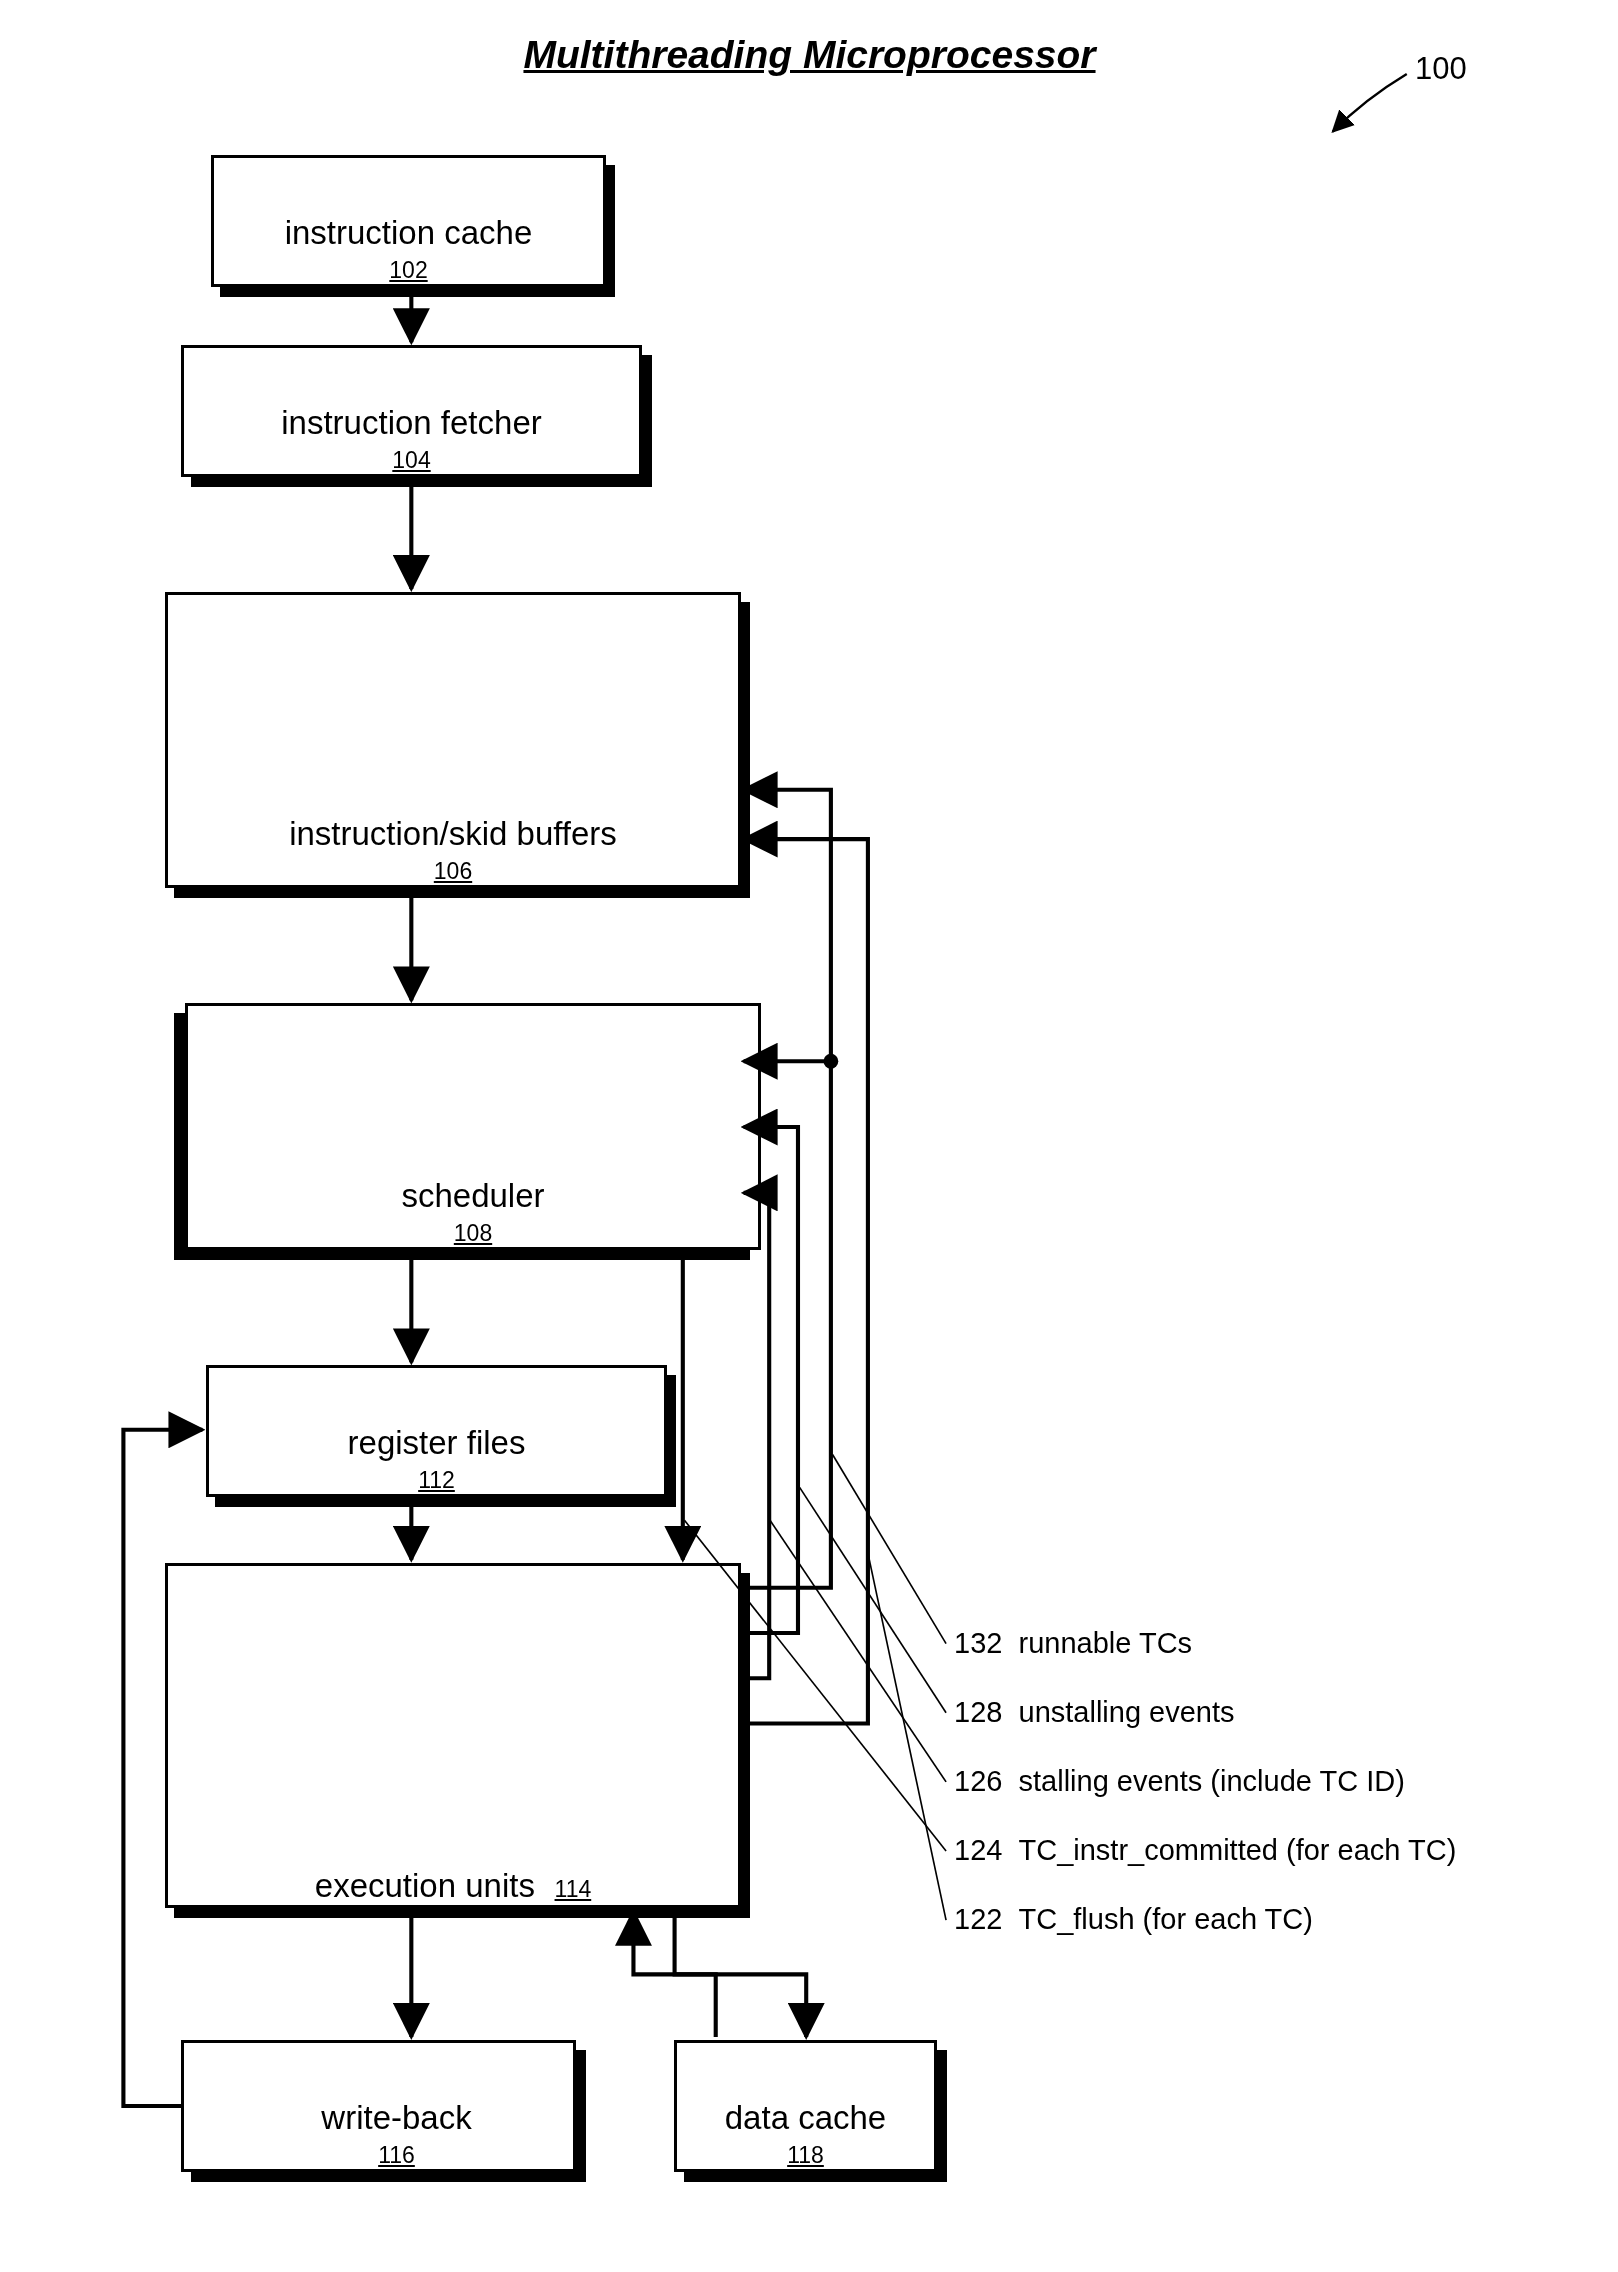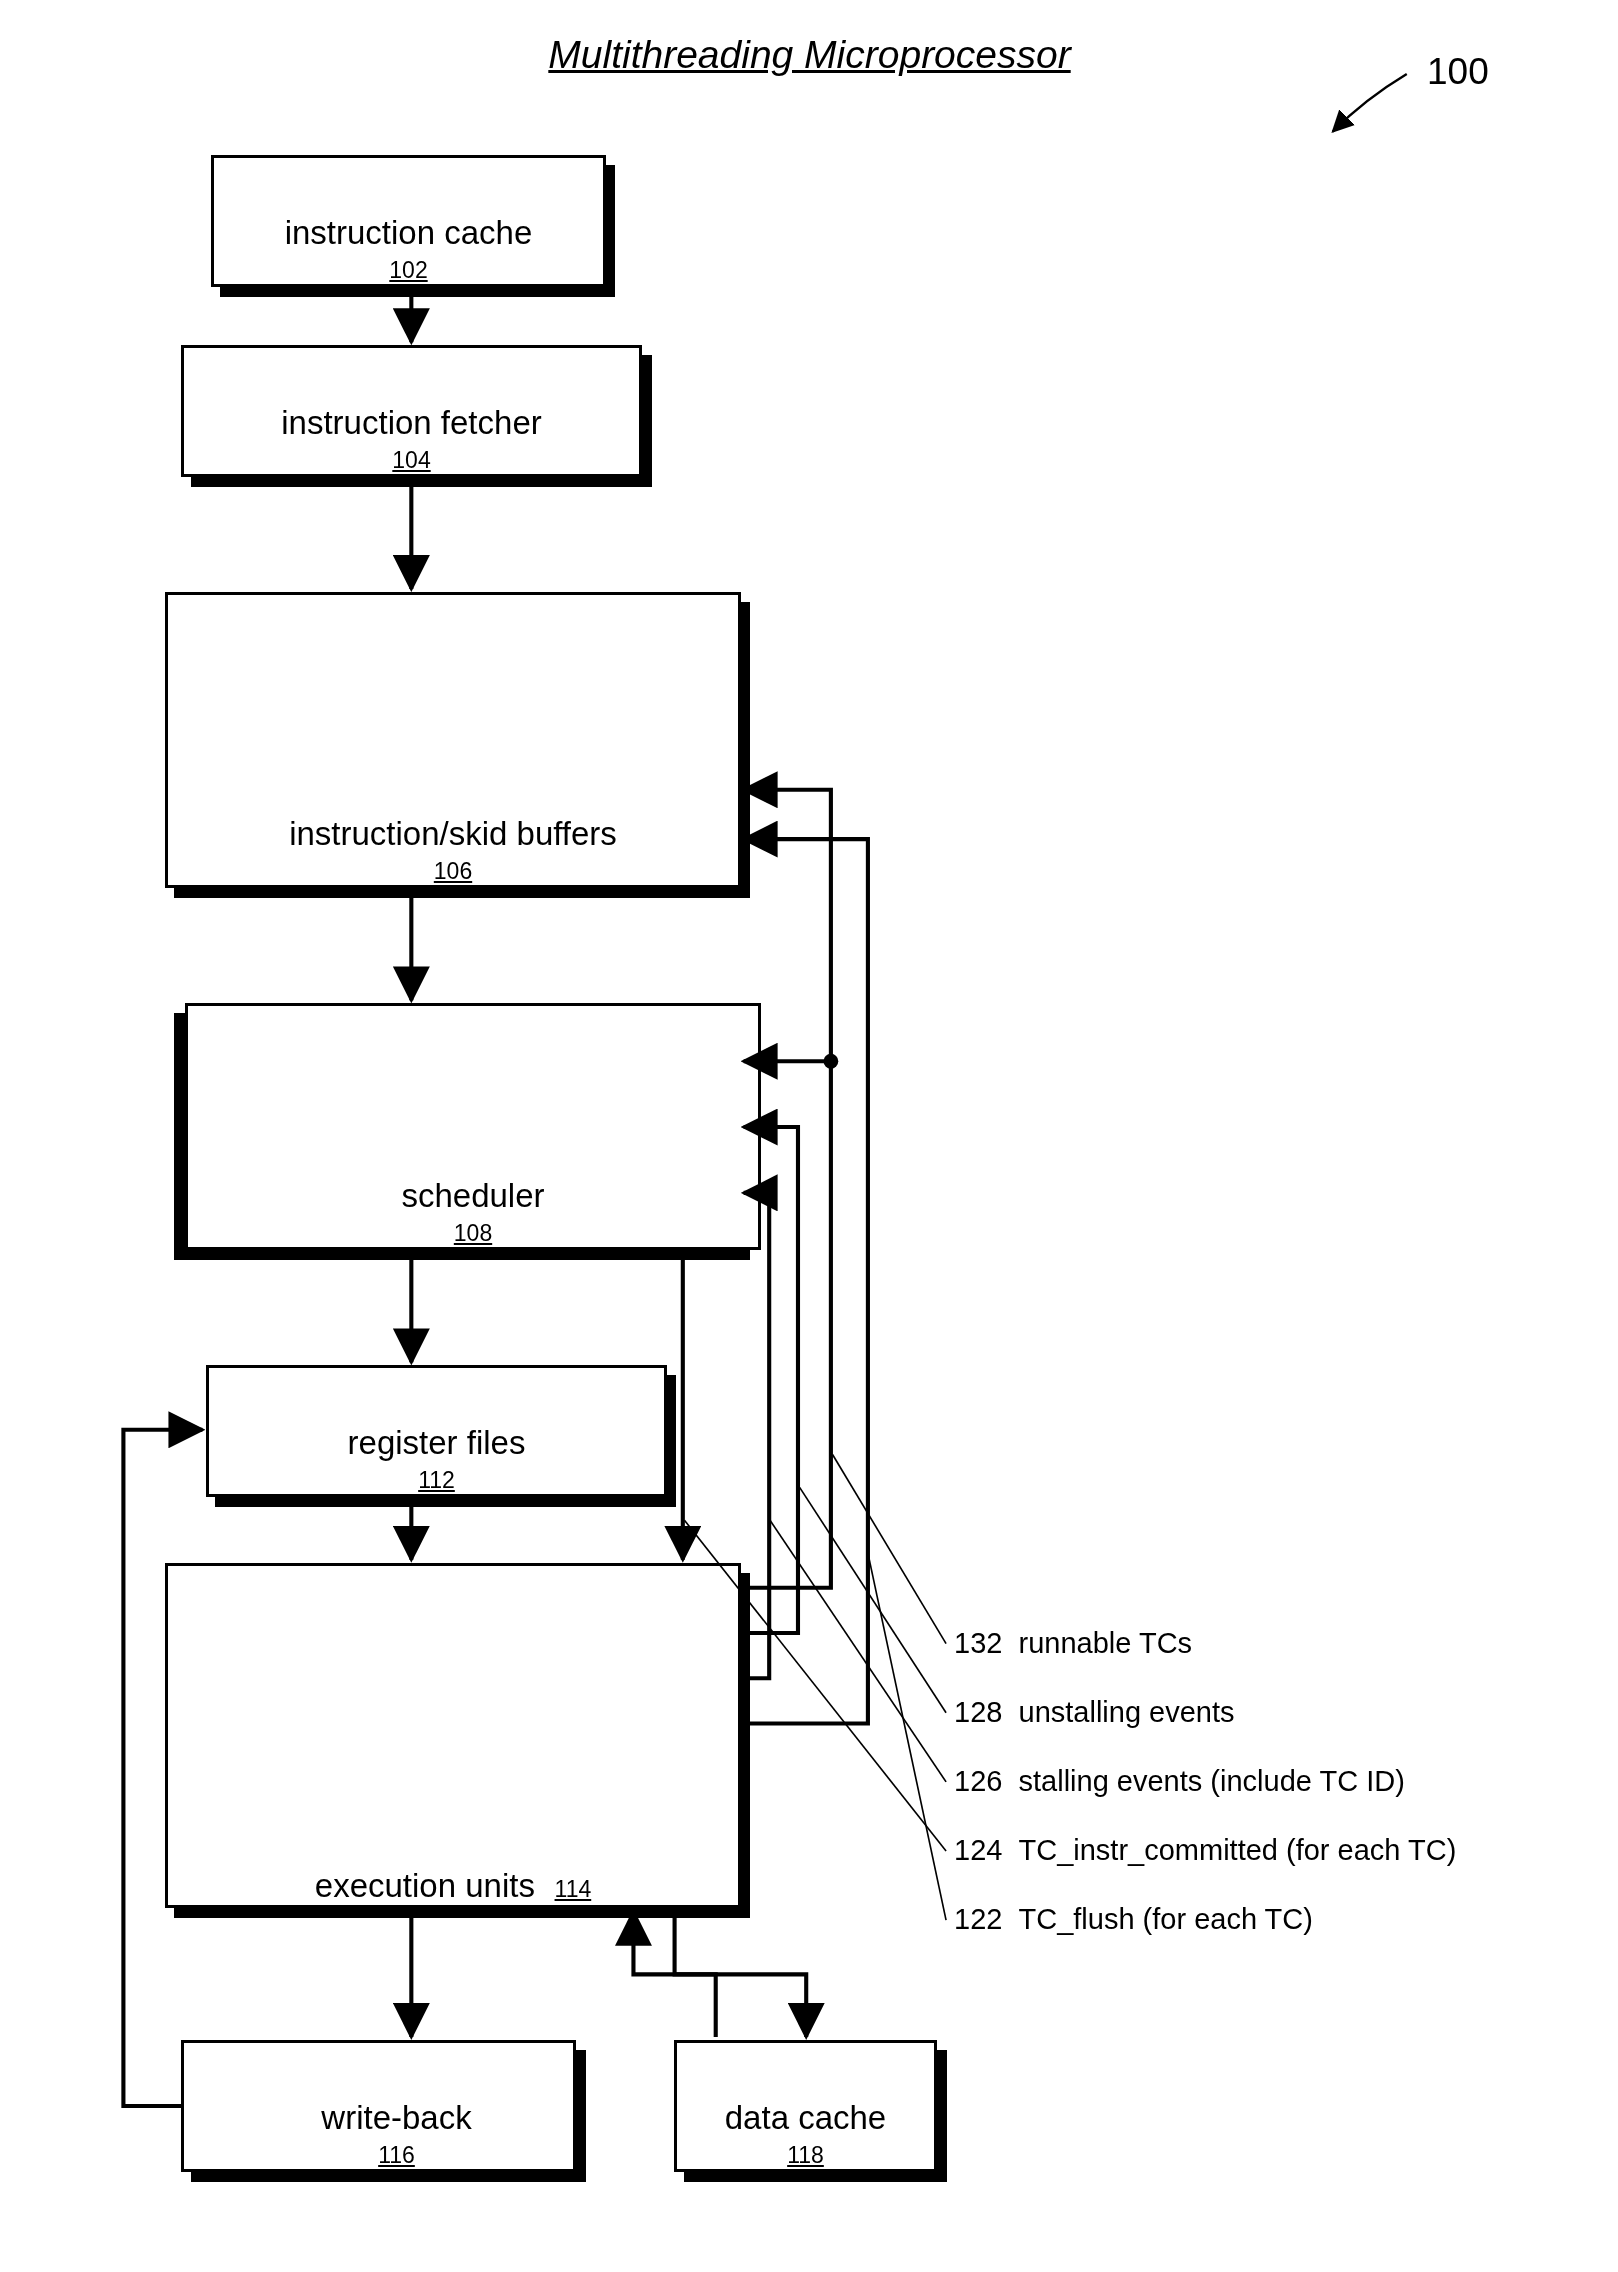--- a/index.html
+++ b/index.html
@@ -13,26 +13,25 @@
   }
   .title {
     position: absolute;
     left: 0;
     width: 1619px;
     top: 33px;
     text-align: center;
     font-size: 39px;
     font-style: italic;
     text-decoration: underline;
-    font-weight: normal;
+    font-weight: bold;
   }
   .refnum {
     position: absolute;
-    font-size: 37px;
-    margin-left: 12px;
+    font-size: 31px;
   }
   
   .block {
     position: absolute;
     background: #fff;
     border: 3.3px solid #000;
     box-sizing: border-box;
     text-align: center;
     display: flex;
     flex-direction: column;

